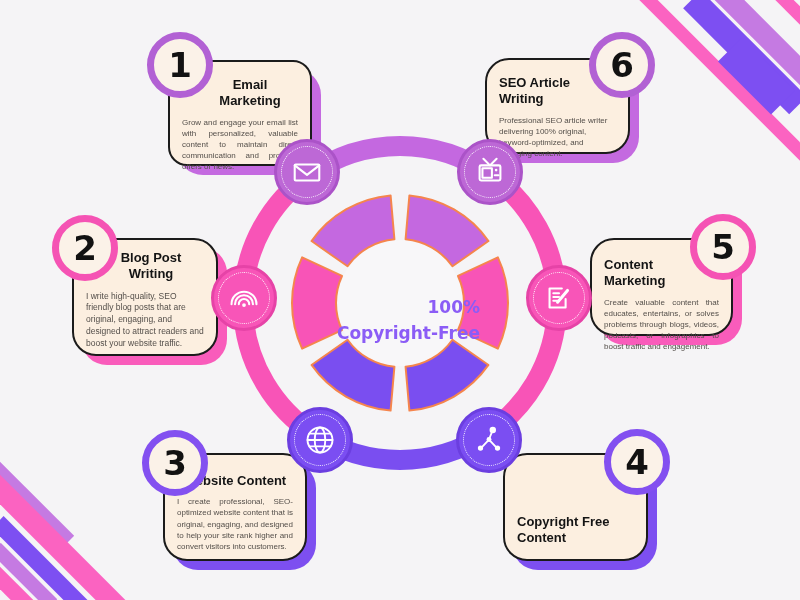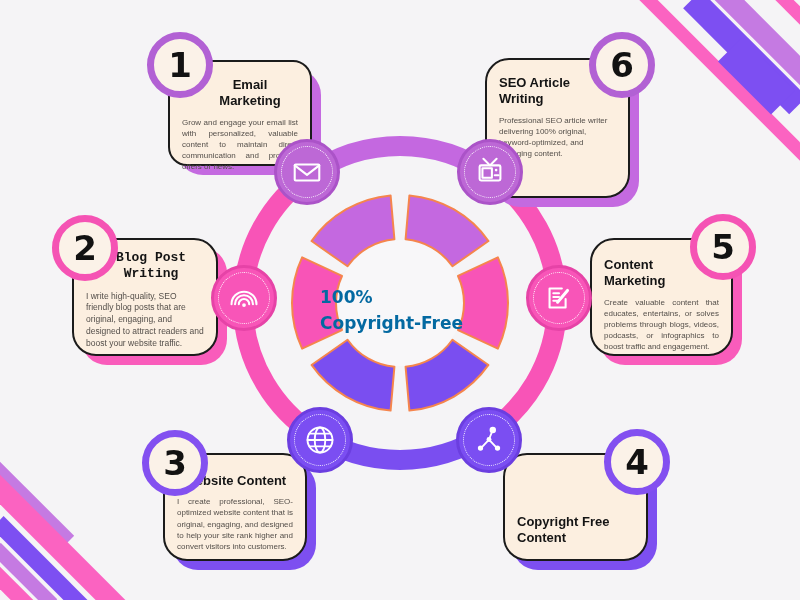--- a/index.html
+++ b/index.html
@@ -6,22 +6,22 @@
   .stage{position:relative;width:800px;height:600px;background:#f5f4f6;overflow:hidden;
          font-family:"Liberation Sans",sans-serif;}
   
   .stripe{position:absolute;transform:rotate(45deg);z-index:1;}
   .st-pink{background:#fb63c1;}
   .st-orchid{background:#c57ae2;}
   .st-violet{background:#7d4ff2;}
   
   #wheel-svg{position:absolute;left:0;top:0;z-index:2;}
   
-  .center-label{position:absolute;left:400px;top:310px;transform:translate(-50%,-50%);
-    z-index:3;text-align:left;font-weight:bold;color:#0369a1;font-size:17px;line-height:1.5;
+  .center-label{position:absolute;left:400px;top:320px;transform:translate(-50%,-50%);
+    z-index:3;text-align:right;font-weight:bold;color:#8b5cf6;font-size:17px;line-height:1.5;
     width:160px;font-family:"DejaVu Sans","Liberation Sans",sans-serif;}
   
   .icon-circle{position:absolute;width:66px;height:66px;border-radius:50%;z-index:6;
     display:flex;align-items:center;justify-content:center;box-sizing:border-box;}
   .icon-circle::after{content:"";position:absolute;inset:4px;border:1.6px dotted rgba(255,255,255,.92);border-radius:50%;}
   .ic-orchid{background:#bd68d6;border:3px solid #ab53c8;}
   .ic-pink{background:#f855b8;border:3px solid #e643a7;}
   .ic-violet{background:#7b4ef2;border:3px solid #6b3ee0;}
   .icon-circle svg{display:block;}
   
@@ -38,21 +38,21 @@
   .badge{position:absolute;width:52px;height:52px;border-radius:50%;background:#fbf2e8;
     display:flex;align-items:center;justify-content:center;font-weight:bold;font-size:34px;color:#121212;
     z-index:7;box-sizing:content-box;font-family:"DejaVu Sans","Liberation Sans",sans-serif;}
   .b-orchid{border:7px solid #b261d4;}
   .b-pink{border:7px solid #f553b4;}
   .b-violet{border:7px solid #8350f0;}
   
   #card1 .card-face{padding-top:15px;border-radius:19px;}
   #card1 .card-title{margin-left:auto;margin-right:8px;max-width:80px;text-align:center;}
   #card1 .card-body{text-align:justify;}
-  #card2 .card-title{margin-left:auto;margin-right:8px;max-width:90px;text-align:center;font-family:Liberation Mono, monospace;}
+  #card2 .card-title{margin-left:auto;margin-right:8px;max-width:90px;text-align:center;}
   #card2 .card-body{text-align:left;margin-top:8px;font-size:8.5px;}
   #card3 .card-face{padding-top:18px;}
   #card3 .card-title{text-align:center;}
   #card3 .card-body{text-align:justify;}
   #card4 .card-face{padding-top:15px;}
   #card4 .card-title{max-width:110px;margin-top:44px;}
   #card4 .card-body{text-align:justify;}
   #card5 .card-face{padding-top:17px;}
   #card5 .card-title{max-width:80px;}
   #card5 .card-body{text-align:justify;}
@@ -173,30 +173,30 @@
   </div>
 
   <div class="card" id="card4" style="left:503px;top:453px;width:145px;height:108px;">
     <div class="card-shadow sh-violet"></div>
     <div class="card-face">
       <div class="card-title">Copyright Free Content</div>
     </div>
     <div class="badge b-violet" style="left:101px;top:-24px;">4</div>
   </div>
 
-  <div class="card" id="card5" style="left:590px;top:238px;width:143px;height:118px;">
+  <div class="card" id="card5" style="left:590px;top:238px;width:143px;height:98px;">
     <div class="card-shadow sh-pink"></div>
     <div class="card-face">
       <div class="card-title">Content Marketing</div>
       <div class="card-body">Create valuable content that educates, entertains, or solves problems through blogs, videos, podcasts, or infographics to boost traffic and engagement.</div>
     </div>
     <div class="badge b-pink" style="left:100px;top:-24px;">5</div>
   </div>
 
-  <div class="card" id="card6" style="left:485px;top:58px;width:145px;height:140px;">
+  <div class="card" id="card6" style="left:485px;top:58px;width:145px;height:96px;">
     <div class="card-shadow sh-orchid"></div>
     <div class="card-face">
       <div class="card-title">SEO Article Writing</div>
       <div class="card-body">Professional SEO article writer delivering 100% original, keyword-optimized, and engaging content.</div>
     </div>
     <div class="badge b-orchid" style="left:104px;top:-26px;">6</div>
   </div>
 
 </div>
 

